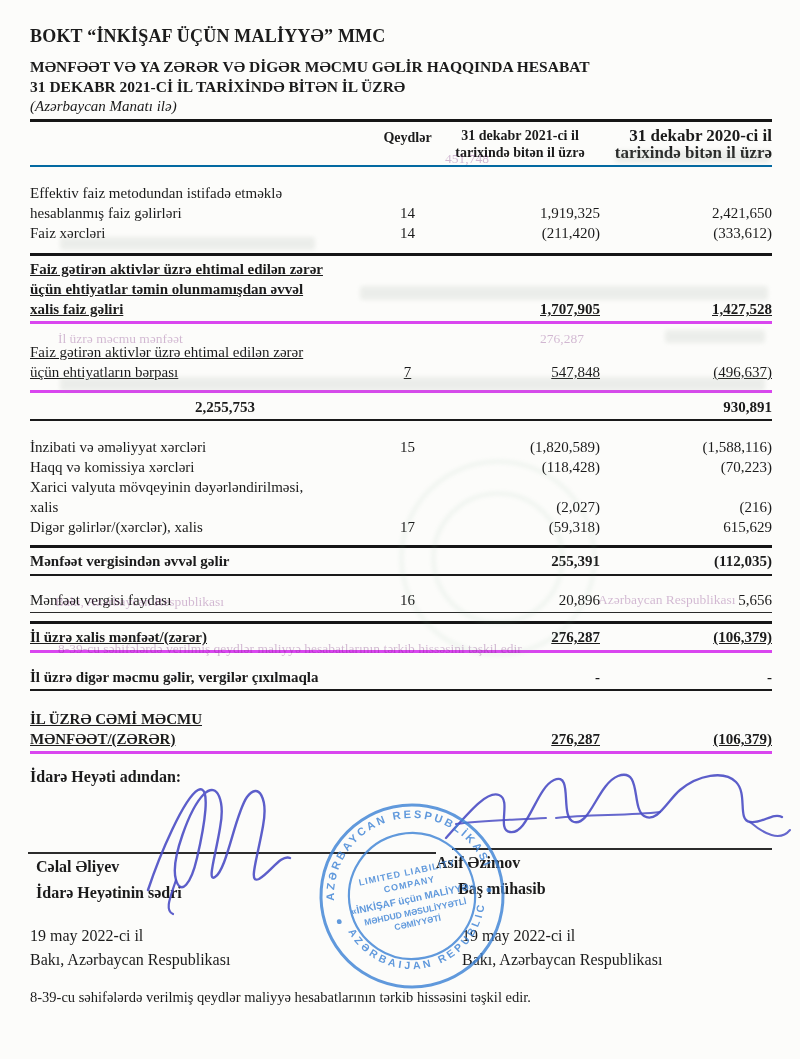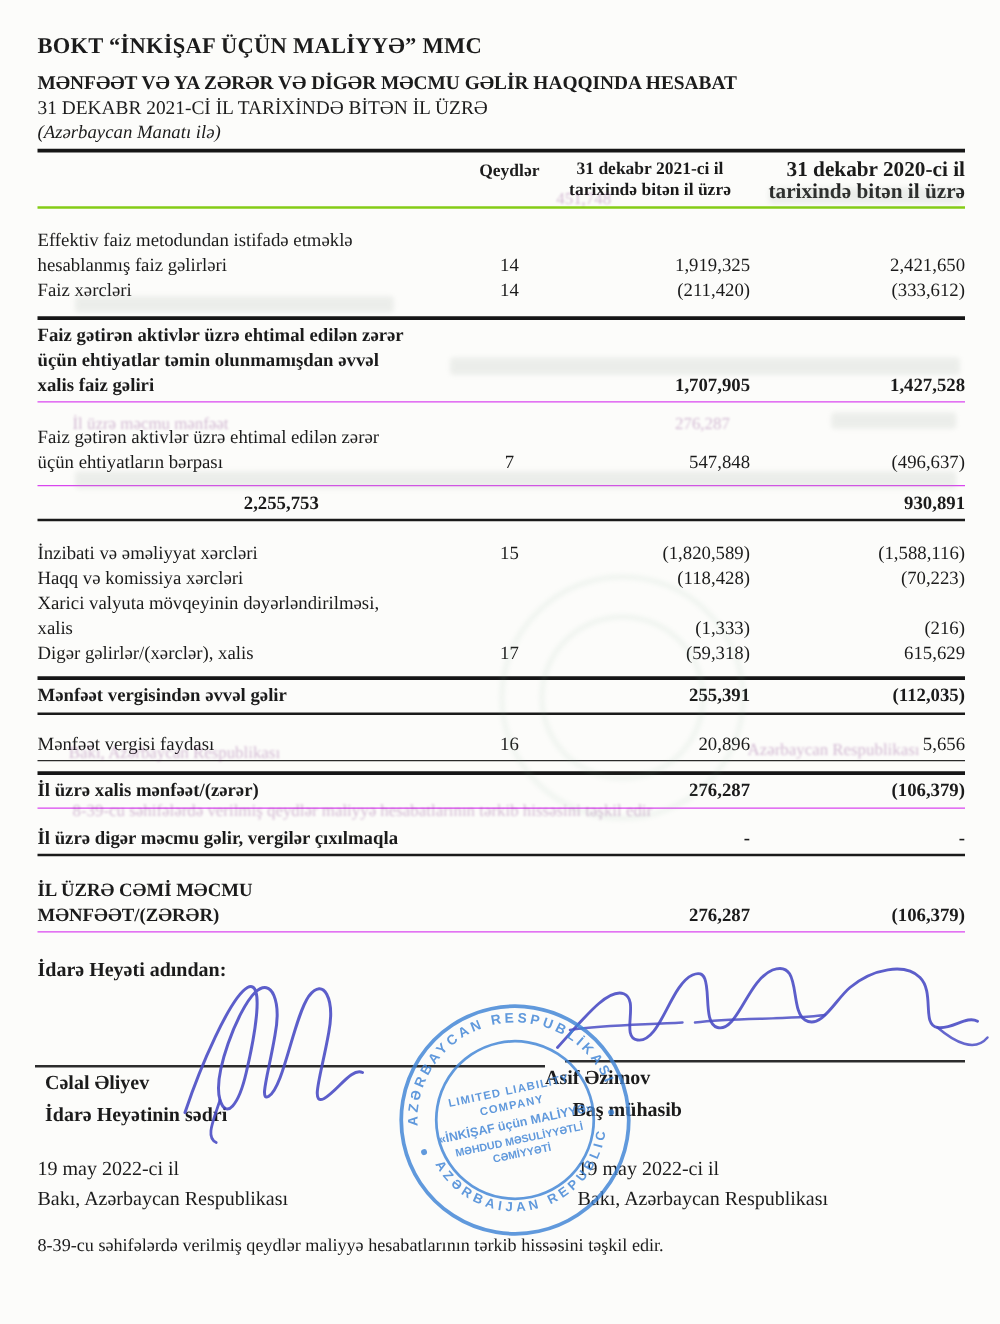--- a/index.html
+++ b/index.html
@@ -3,43 +3,43 @@
 <meta charset="utf-8">
 <style>
   html,body{margin:0;padding:0;background:#e8e8e4;}
   .page{position:relative;width:800px;height:1059px;margin:0 auto;background:#fcfcfa;
         font-family:"Liberation Serif","DejaVu Serif",serif;color:#1b1b1b;overflow:hidden;}
   .inner{position:absolute;left:30px;right:28px;top:0;}
 
   
   .company{margin-top:26px;font-size:18px;font-weight:bold;letter-spacing:.2px;}
   .title1{margin-top:10px;font-size:15.5px;font-weight:bold;line-height:20px;}
-  .title2{font-size:15.5px;font-weight:normal;line-height:20px;}
+  .title2{font-size:15.5px;font-weight:bold;line-height:20px;}
   .currency{font-size:15px;font-style:italic;border-bottom:3px solid #161616;padding-bottom:3px;line-height:19px;}
 
   
-  .thead{display:flex;align-items:flex-start;padding-top:5px;border-bottom:2px solid #84cc16;padding-bottom:4px;}
+  .thead{display:flex;align-items:flex-start;padding-top:5px;border-bottom:2px solid #0369a1;padding-bottom:4px;}
   .thead .h-label{width:345px;}
   .thead .h-note{width:65px;text-align:center;font-weight:bold;font-size:14px;line-height:17px;padding-top:2px;}
   .thead .h-2021{width:160px;text-align:center;font-weight:bold;font-size:14px;line-height:17px;}
   .thead .h-2020{flex:1;text-align:right;font-weight:bold;font-size:17px;line-height:17px;}
 
   
   .row{display:flex;align-items:flex-end;font-size:15px;line-height:20px;}
   .c-label{width:345px;white-space:pre-line;}
   .c-note{width:65px;text-align:center;}
   .c-v1{width:160px;text-align:right;}
   .c-v2{flex:1;text-align:right;}
   .bold{font-weight:bold;}
   .mt8{margin-top:8px;}.mt10{margin-top:10px;}.mt14{margin-top:14px;}
   .mt16{margin-top:16px;}.mt18{margin-top:18px;}
   .pt3{padding-top:3px;}.pt4{padding-top:4px;}
   .pb2{padding-bottom:2px;}.pb3{padding-bottom:3px;}.pb8{padding-bottom:8px;}
   .rt3{border-top:3px solid #161616;padding-top:3px;}
-  .rb3{border-bottom:1px solid #d946ef;}
+  .rb3{border-bottom:3px solid #d946ef;text-decoration:underline;}
   .rb2{border-bottom:2px solid #1a1a1a;}
   .rb1{border-bottom:1px solid #2a2a2a;}
 
   
   .abs{position:absolute;}
   .sig-caption{font-size:16px;font-weight:bold;}
   .sig-line{height:0;border-top:2px solid #2c2c2c;}
   .sig-name{font-size:16px;font-weight:bold;}
   .sig-title{font-size:16px;font-weight:bold;}
   .sig-date,.sig-city{font-size:16px;}
@@ -121,21 +121,21 @@
       <div class="c-label">Haqq və komissiya xərcləri</div>
       <div class="c-note"></div>
       <div class="c-v1">(118,428)</div>
       <div class="c-v2">(70,223)</div>
     </div>
 
     <div class="row">
       <div class="c-label">Xarici valyuta mövqeyinin dəyərləndirilməsi,
 xalis</div>
       <div class="c-note"></div>
-      <div class="c-v1">(1,333)</div>
+      <div class="c-v1">(2,027)</div>
       <div class="c-v2">(216)</div>
     </div>
 
     <div class="row">
       <div class="c-label">Digər gəlirlər/(xərclər), xalis</div>
       <div class="c-note">17</div>
       <div class="c-v1">(59,318)</div>
       <div class="c-v2">615,629</div>
     </div>
 

